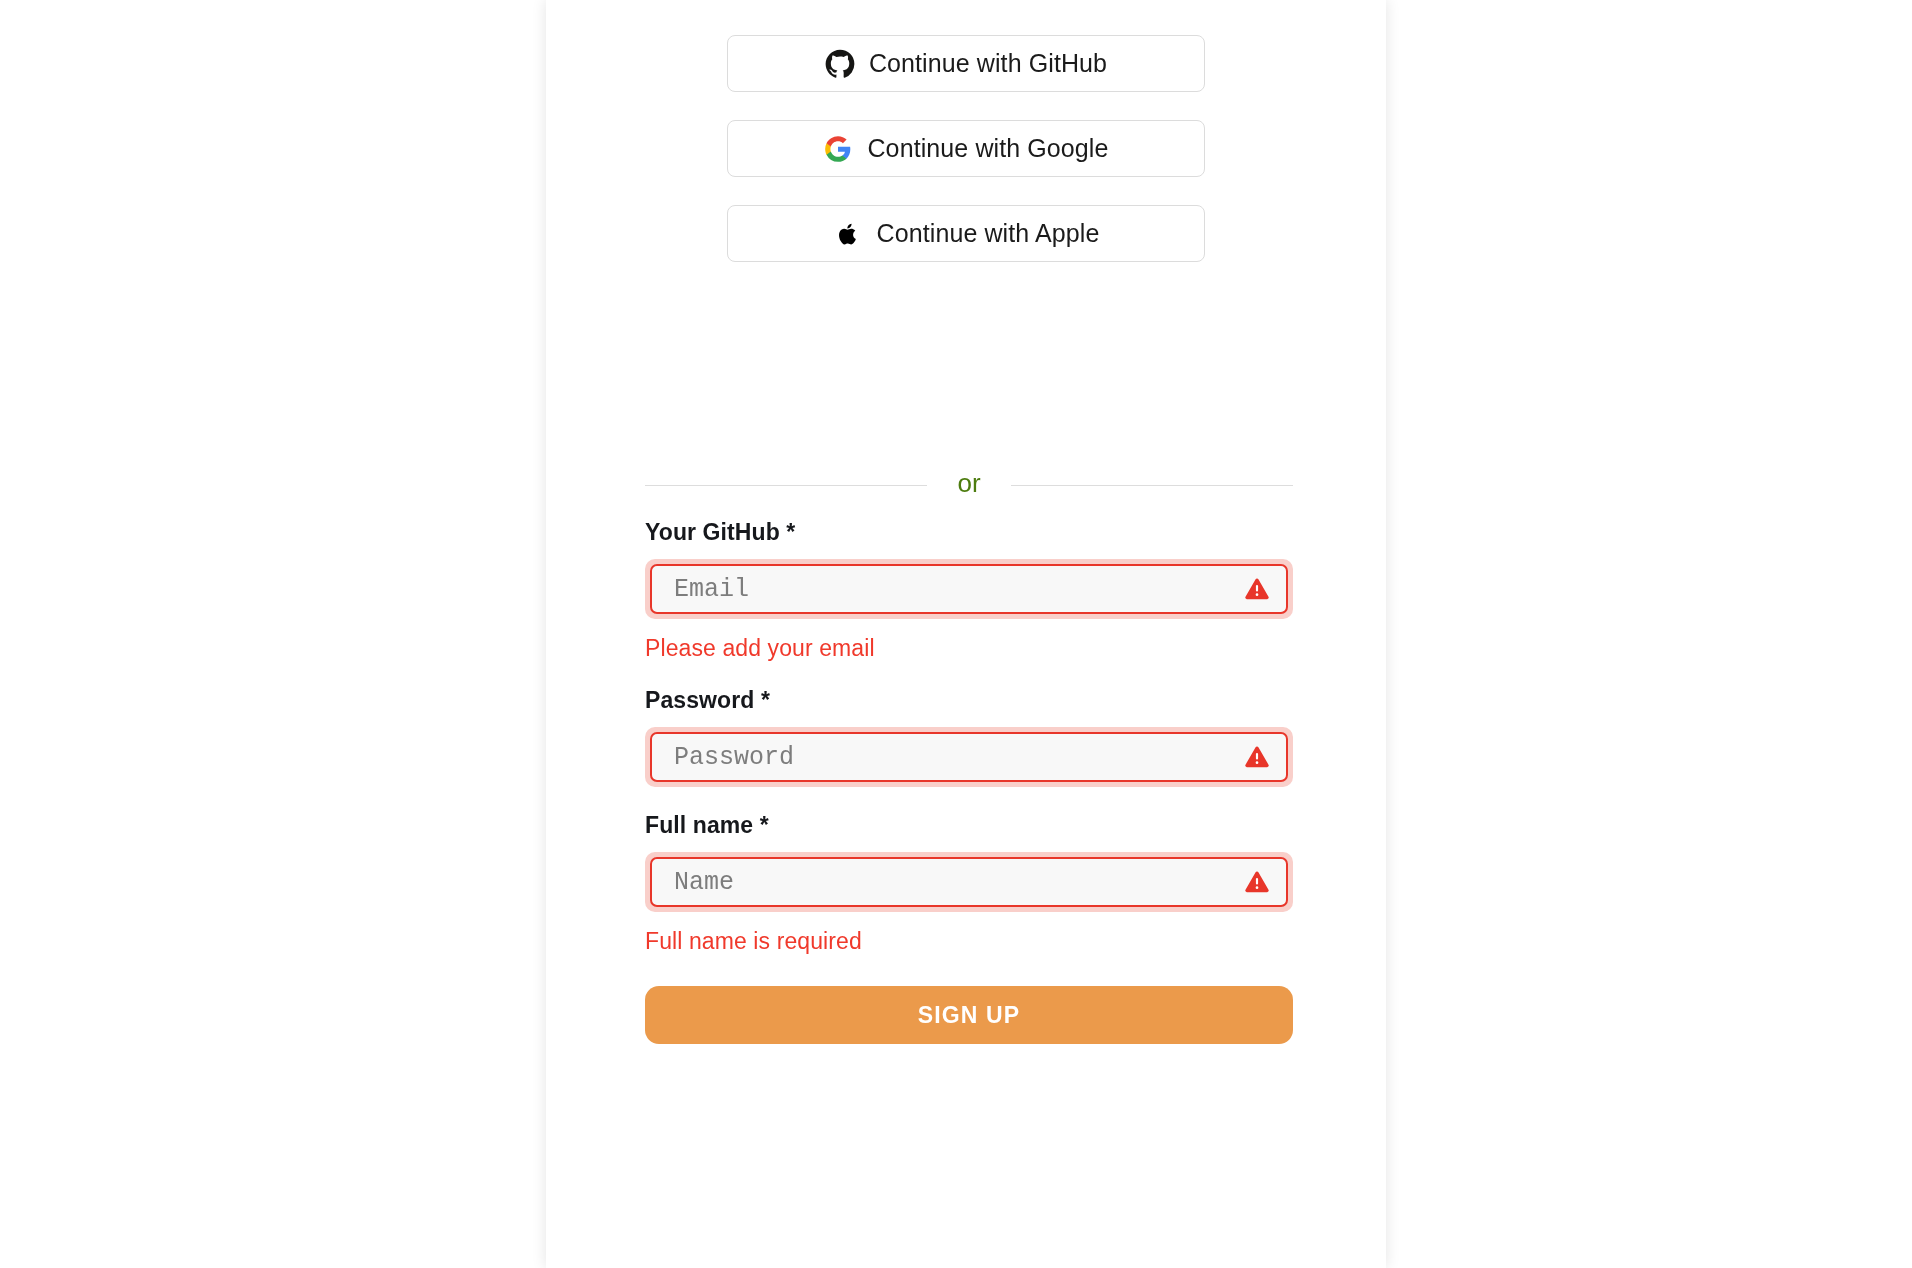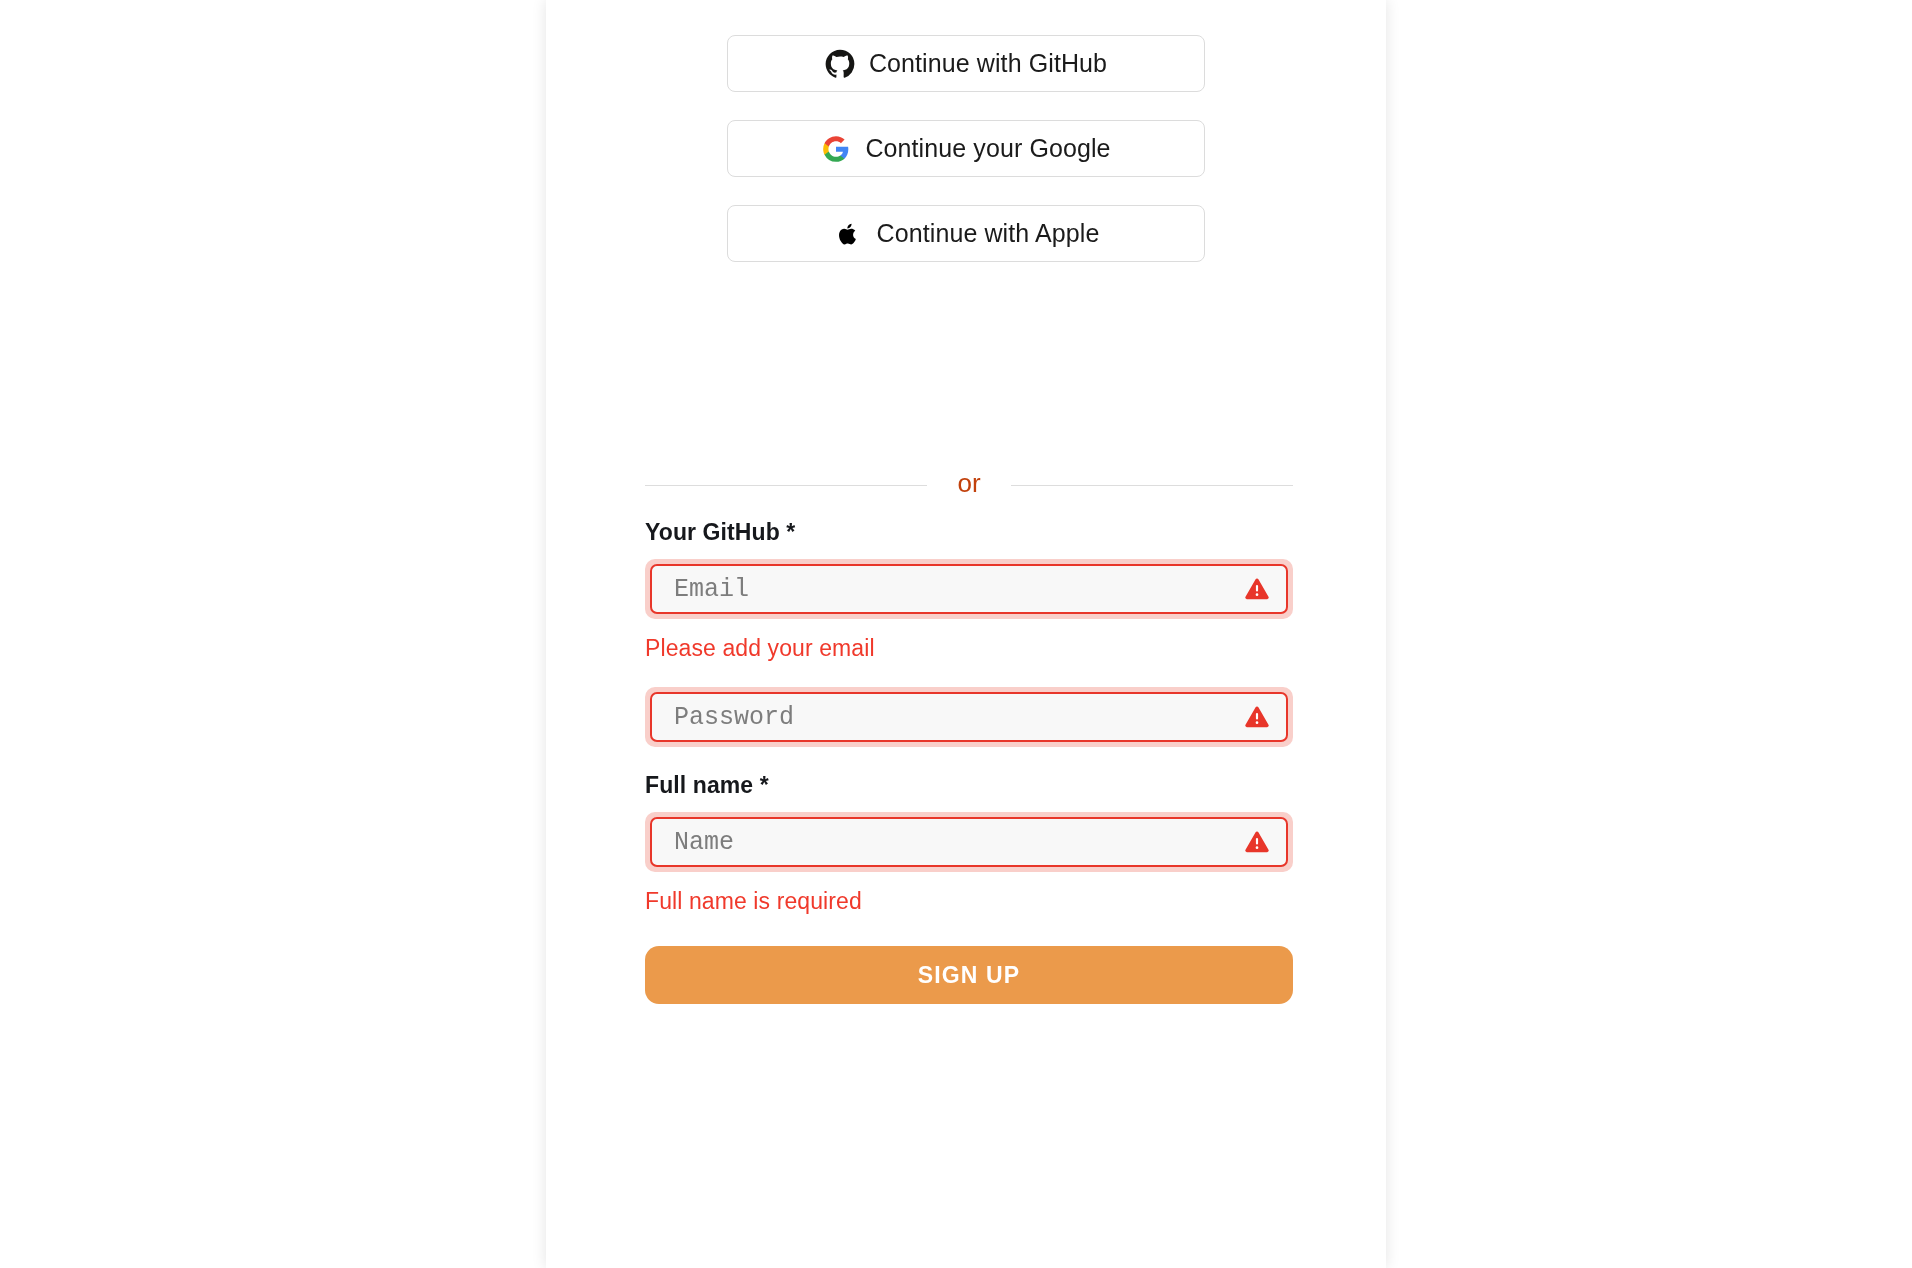--- a/index.html
+++ b/index.html
@@ -82,21 +82,21 @@
     align-items: center;
   }
   .or-rule {
     flex: 1 1 auto;
     height: 1px;
     background: #dddddd;
   }
   .or-text {
     flex: none;
     font-size: 26px;
-    color: #c2410c;
+    color: #4d7c0f;
     padding: 0 30px;
     line-height: 1;
     transform: translateY(-2px);
   }
 
   
   .form-area {
     position: absolute;
     left: 99px;
     top: 519px;
@@ -210,21 +210,21 @@
 
       <button class="social-btn">
         <span class="social-icon">
           <svg viewBox="0 0 48 48" width="28" height="28" aria-hidden="true">
             <path fill="#4285f4" d="M45.12 24.5c0-1.57-.14-3.08-.4-4.53H24v8.58h11.84c-.51 2.75-2.06 5.08-4.39 6.64v5.52h7.11c4.16-3.83 6.56-9.47 6.56-16.21z"></path>
             <path fill="#34a853" d="M24 46c5.94 0 10.92-1.97 14.56-5.33l-7.11-5.52c-1.97 1.32-4.49 2.1-7.45 2.1-5.73 0-10.58-3.87-12.31-9.07H4.34v5.7A21.99 21.99 0 0 0 24 46z"></path>
             <path fill="#fbbc05" d="M11.69 28.18A13.2 13.2 0 0 1 11 24c0-1.45.25-2.86.69-4.18v-5.7H4.34A21.99 21.99 0 0 0 2 24c0 3.55.85 6.91 2.34 9.88l7.35-5.7z"></path>
             <path fill="#ea4335" d="M24 10.75c3.23 0 6.13 1.11 8.41 3.29l6.31-6.31C34.91 4.18 29.93 2 24 2 15.4 2 7.96 6.93 4.34 14.12l7.35 5.7c1.73-5.2 6.58-9.07 12.31-9.07z"></path>
           </svg>
         </span>
-        <span class="social-label">Continue your Google</span>
+        <span class="social-label">Continue with Google</span>
       </button>
 
 
       <button class="social-btn">
         <span class="social-icon">
           <svg viewBox="0 0 24 24" width="28" height="28" aria-hidden="true">
             <path fill="#000000" d="M16.36 12.66c-.02-2.24 1.83-3.32 1.91-3.37-1.04-1.52-2.66-1.73-3.24-1.76-1.38-.14-2.69.81-3.39.81-.7 0-1.78-.79-2.92-.77-1.5.02-2.89.87-3.66 2.21-1.56 2.71-.4 6.72 1.12 8.92.74 1.07 1.63 2.28 2.79 2.24 1.12-.05 1.54-.72 2.9-.72 1.35 0 1.74.72 2.92.7 1.21-.02 1.97-1.1 2.71-2.18.85-1.25 1.2-2.46 1.22-2.52-.03-.01-2.34-.9-2.36-3.56zM14.1 5.96c.62-.75 1.03-1.79.92-2.83-.89.04-1.96.59-2.6 1.34-.57.66-1.07 1.72-.94 2.73.99.08 2-.5 2.62-1.24z"></path>
           </svg>
         </span>
         <span class="social-label">Continue with Apple</span>
@@ -251,20 +251,21 @@
               <circle cx="12" cy="17.2" r="1.25" fill="#ffffff"></circle>
             </svg>
           </div>
         </div>
         <div class="error-text">Please add your email</div>
       </div>
 
       <div class="gap-after-error"></div>
 
       <div class="field-block">
+        <div class="field-label">Password *</div>
         <div class="input-halo">
           <div class="input-shell">
             <input type="text" value="" placeholder="Password" style="">
             <svg class="warn-icon" viewBox="0 0 24 24" aria-hidden="true">
               <path fill="#e8362a" d="M13.3 3.1a1.5 1.5 0 0 0-2.6 0L1.4 19.1A1.5 1.5 0 0 0 2.7 21.4h18.6a1.5 1.5 0 0 0 1.3-2.3L13.3 3.1z"></path>
               <rect x="11" y="8.2" width="2" height="6.2" rx="1" fill="#ffffff"></rect>
               <circle cx="12" cy="17.2" r="1.25" fill="#ffffff"></circle>
             </svg>
           </div>
         </div>

